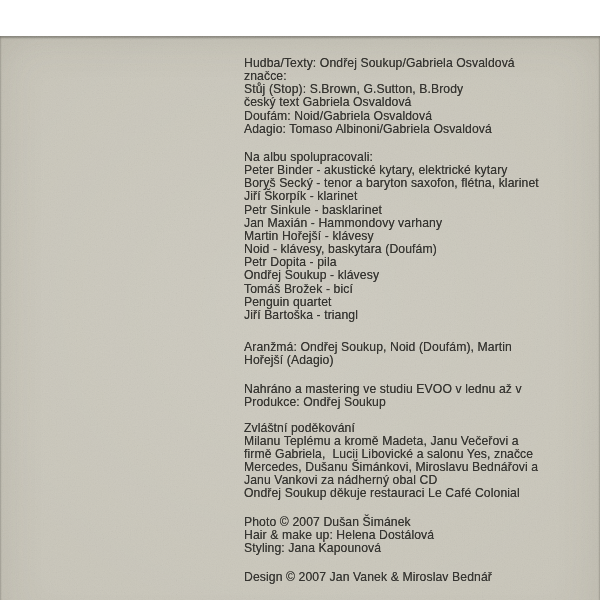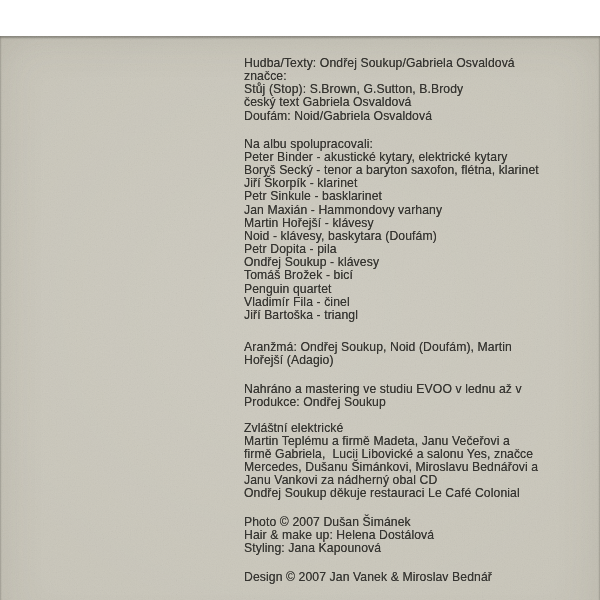--- a/index.html
+++ b/index.html
@@ -64,52 +64,52 @@
 <div class="page">
 
   <div class="text-col">
 
     <div class="block" style="margin-bottom:15px">
       <div class="line">Hudba/Texty: Ondřej Soukup/Gabriela Osvaldová</div>
       <div class="line">značce:</div>
       <div class="line">Stůj (Stop): S.Brown, G.Sutton, B.Brody</div>
       <div class="line">český text Gabriela Osvaldová</div>
       <div class="line">Doufám: Noid/Gabriela Osvaldová</div>
+      <div class="line">Adagio: Tomaso Albinoni/Gabriela Osvaldová</div>
     </div>
 
     <div class="block" style="margin-bottom:19px">
       <div class="line">Na albu spolupracovali:</div>
       <div class="line">Peter Binder - akustické kytary, elektrické kytary</div>
       <div class="line">Boryš Secký - tenor a baryton saxofon, flétna, klarinet</div>
       <div class="line">Jiří Škorpík - klarinet</div>
       <div class="line">Petr Sinkule - basklarinet</div>
       <div class="line">Jan Maxián - Hammondovy varhany</div>
       <div class="line">Martin Hořejší - klávesy</div>
       <div class="line">Noid - klávesy, baskytara (Doufám)</div>
       <div class="line">Petr Dopita - pila</div>
       <div class="line">Ondřej Soukup - klávesy</div>
       <div class="line">Tomáš Brožek - bicí</div>
       <div class="line">Penguin quartet</div>
-      <div class="line">Vladimír Fila - činel</div>
       <div class="line">Jiří Bartoška - triangl</div>
     </div>
 
     <div class="block" style="margin-bottom:16px">
       <div class="line">Aranžmá: Ondřej Soukup, Noid (Doufám), Martin</div>
       <div class="line">Hořejší (Adagio)</div>
     </div>
 
     <div class="block" style="margin-bottom:12px">
       <div class="line">Nahráno a mastering ve studiu EVOO v lednu až v</div>
       <div class="line">Produkce: Ondřej Soukup</div>
     </div>
 
     <div class="block" style="margin-bottom:15px">
-      <div class="line">Zvláštní elektrické</div>
-      <div class="line">Martin Teplému a firmě Madeta, Janu Večeřovi a</div>
+      <div class="line">Zvláštní poděkování</div>
+      <div class="line">Milanu Teplému a kromě Madeta, Janu Večeřovi a</div>
       <div class="line">firmě Gabriela,  Lucii Libovické a salonu Yes, značce</div>
       <div class="line">Mercedes, Dušanu Šimánkovi, Miroslavu Bednářovi a</div>
       <div class="line">Janu Vankovi za nádherný obal CD</div>
       <div class="line">Ondřej Soukup děkuje restauraci Le Café Colonial</div>
     </div>
 
     <div class="block" style="margin-bottom:16px">
       <div class="line">Photo © 2007 Dušan Šimánek</div>
       <div class="line">Hair &amp; make up: Helena Dostálová</div>
       <div class="line">Styling: Jana Kapounová</div>

